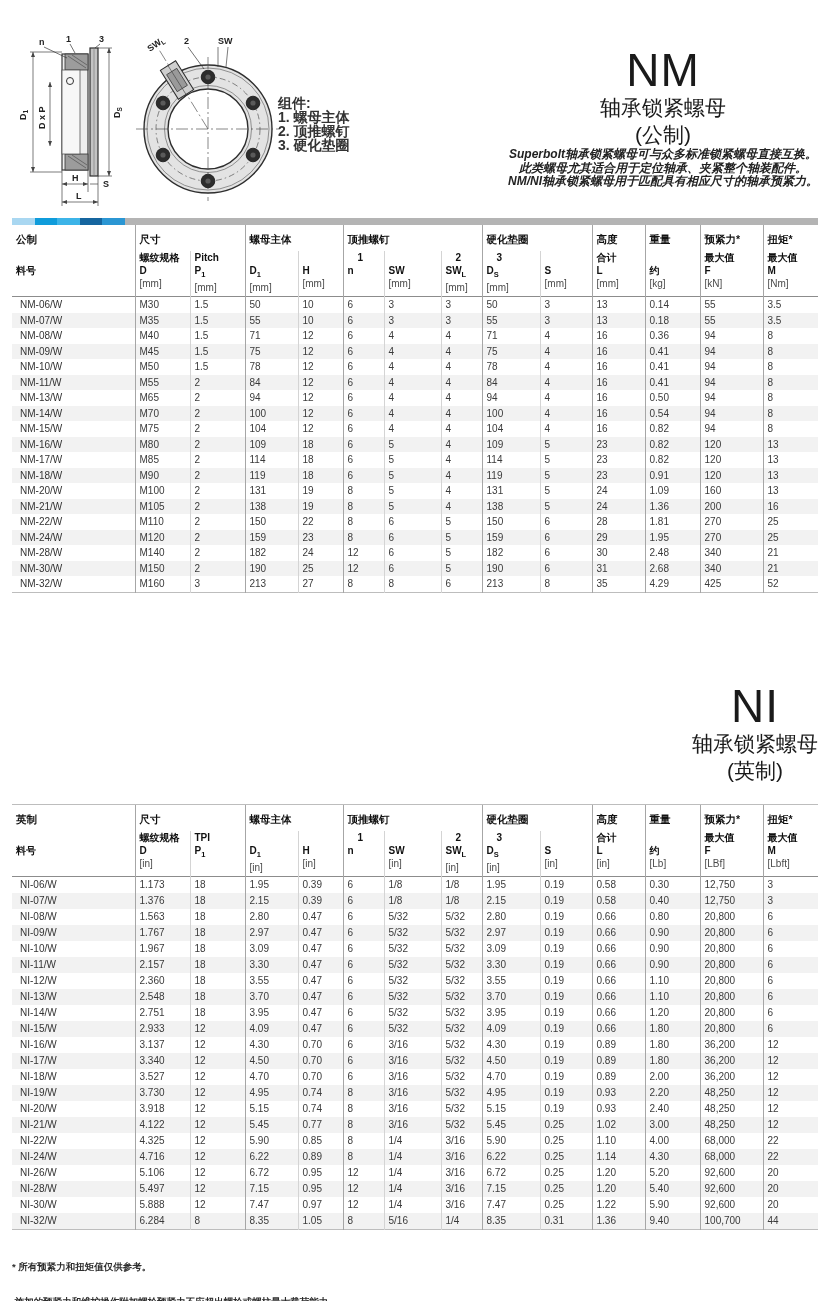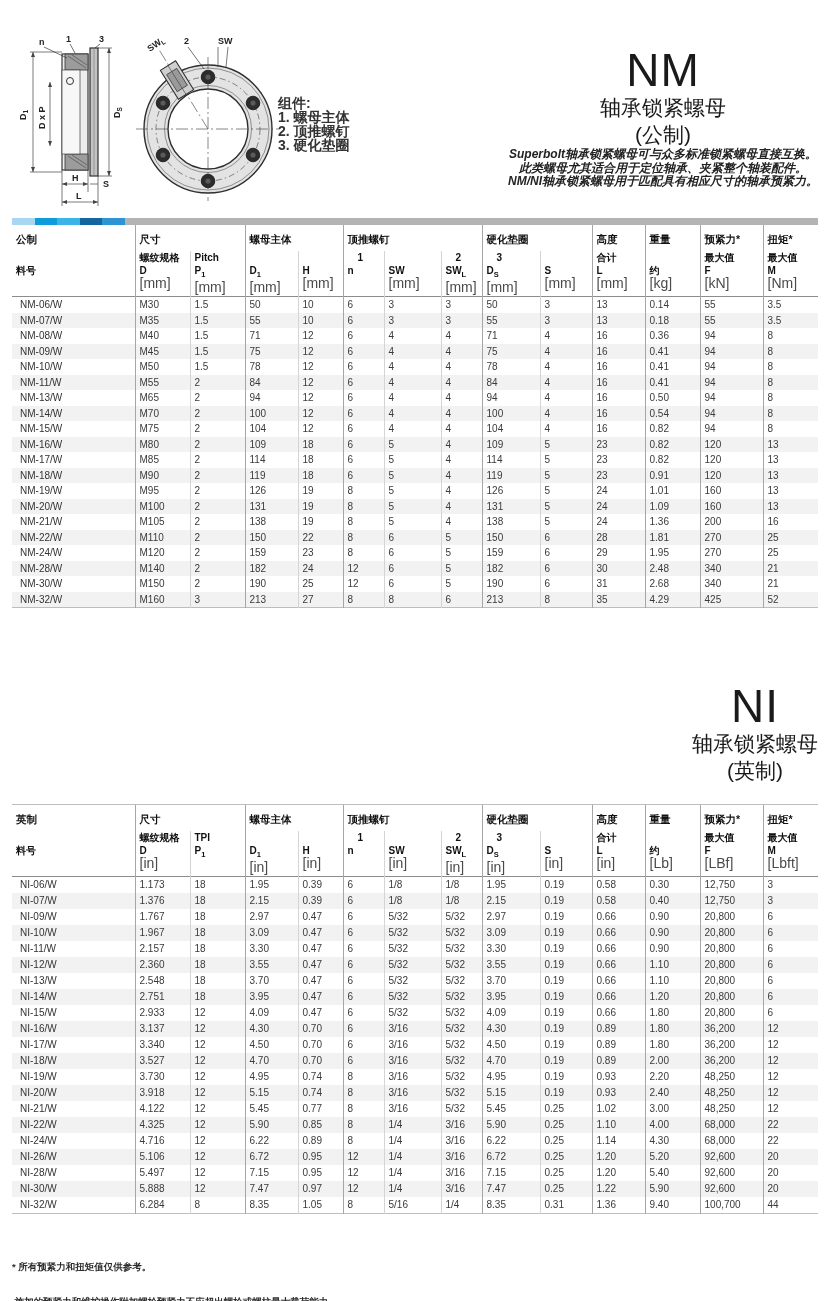--- a/index.html
+++ b/index.html
@@ -33,21 +33,21 @@
   table.spec col.c9{width:52px}  table.spec col.c10{width:53px}table.spec col.c11{width:55px}
   table.spec col.c12{width:63px} table.spec col.c13{width:55px}
   table.spec th,table.spec td{margin:0;text-align:left;vertical-align:top;}
   table.spec thead{border-bottom:1px solid #8c8c8c;}
   th.grp{font-size:10.5px;font-weight:bold;color:#111;padding:8px 0 4px 4px;white-space:nowrap;}
   th.colh{padding:0 0 2px 4px;font-weight:normal;}
   .h-top{font-size:10px;font-weight:bold;line-height:13px;color:#111;white-space:nowrap;min-height:13px;}
   .h-top.num{padding-left:10px;}
   .h-sym{font-size:10px;font-weight:bold;line-height:13px;color:#111;white-space:nowrap;min-height:13px;}
   .h-sym sub{font-size:7.5px;}
-  .h-unit{font-size:14px;line-height:13px;color:#4a4a4a;white-space:nowrap;min-height:13px;}
+  .h-unit{font-size:10px;line-height:13px;color:#4a4a4a;white-space:nowrap;min-height:13px;}
   table.spec td{font-size:10px;color:#3a3a3a;padding:0 0 0 4px;white-space:nowrap;}
   .tw-metric td{line-height:15.5px;}
   .tw-imperial td{line-height:16px;}
   table.spec td.part{padding-left:8px;color:#333;}
   table.spec .gs{border-left:1px solid #a6a6a6;}
   table.spec .ss{border-left:1px solid #d4d4d4;}
   table.spec tbody tr:nth-child(even){background:#f2f2f2;}
   
   .footnotes{position:absolute;left:12px;top:1238px;font-size:9.5px;line-height:11.5px;
              font-weight:600;color:#2c2c2c;white-space:pre-wrap;}
@@ -472,36 +472,20 @@
             <td class="ss">5</td>
             <td class="ss">4</td>
             <td class="gs">119</td>
             <td class="ss">5</td>
             <td class="gs">23</td>
             <td class="gs">0.91</td>
             <td class="gs">120</td>
             <td class="gs">13</td>
           </tr>
           <tr>
-            <td class="part">NM-19/W</td>
-            <td class="gs">M95</td>
-            <td class="ss">2</td>
-            <td class="gs">126</td>
-            <td class="ss">19</td>
-            <td class="gs">8</td>
-            <td class="ss">5</td>
-            <td class="ss">4</td>
-            <td class="gs">126</td>
-            <td class="ss">5</td>
-            <td class="gs">24</td>
-            <td class="gs">1.01</td>
-            <td class="gs">160</td>
-            <td class="gs">13</td>
-          </tr>
-          <tr>
             <td class="part">NM-20/W</td>
             <td class="gs">M100</td>
             <td class="ss">2</td>
             <td class="gs">131</td>
             <td class="ss">19</td>
             <td class="gs">8</td>
             <td class="ss">5</td>
             <td class="ss">4</td>
             <td class="gs">131</td>
             <td class="ss">5</td>
@@ -746,20 +730,36 @@
             <td class="ss">1/8</td>
             <td class="ss">1/8</td>
             <td class="gs">2.15</td>
             <td class="ss">0.19</td>
             <td class="gs">0.58</td>
             <td class="gs">0.40</td>
             <td class="gs">12,750</td>
             <td class="gs">3</td>
           </tr>
           <tr>
+            <td class="part">NI-08/W</td>
+            <td class="gs">1.563</td>
+            <td class="ss">18</td>
+            <td class="gs">2.80</td>
+            <td class="ss">0.47</td>
+            <td class="gs">6</td>
+            <td class="ss">5/32</td>
+            <td class="ss">5/32</td>
+            <td class="gs">2.80</td>
+            <td class="ss">0.19</td>
+            <td class="gs">0.66</td>
+            <td class="gs">0.80</td>
+            <td class="gs">20,800</td>
+            <td class="gs">6</td>
+          </tr>
+          <tr>
             <td class="part">NI-09/W</td>
             <td class="gs">1.767</td>
             <td class="ss">18</td>
             <td class="gs">2.97</td>
             <td class="ss">0.47</td>
             <td class="gs">6</td>
             <td class="ss">5/32</td>
             <td class="ss">5/32</td>
             <td class="gs">2.97</td>
             <td class="ss">0.19</td>

